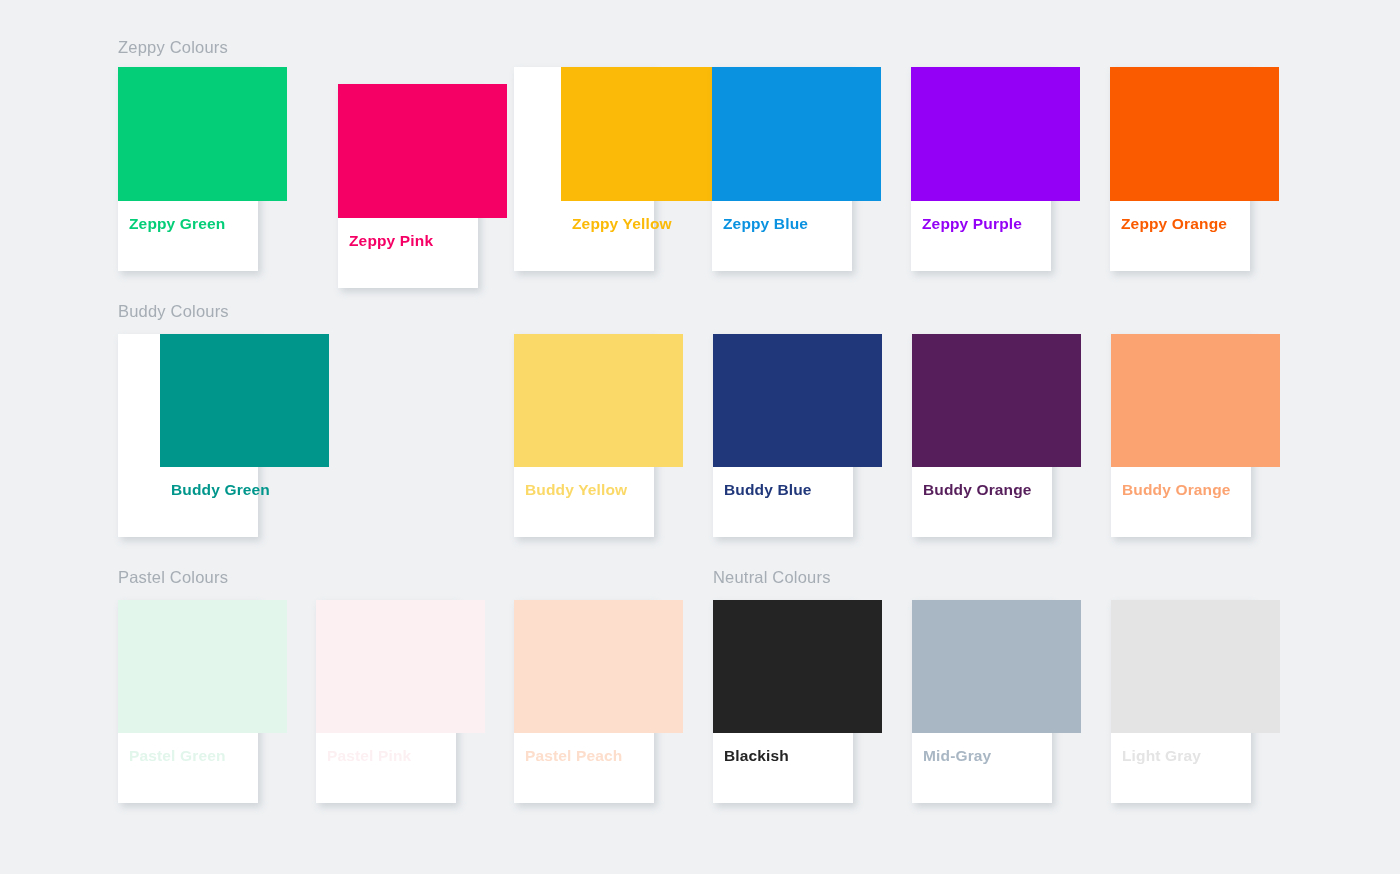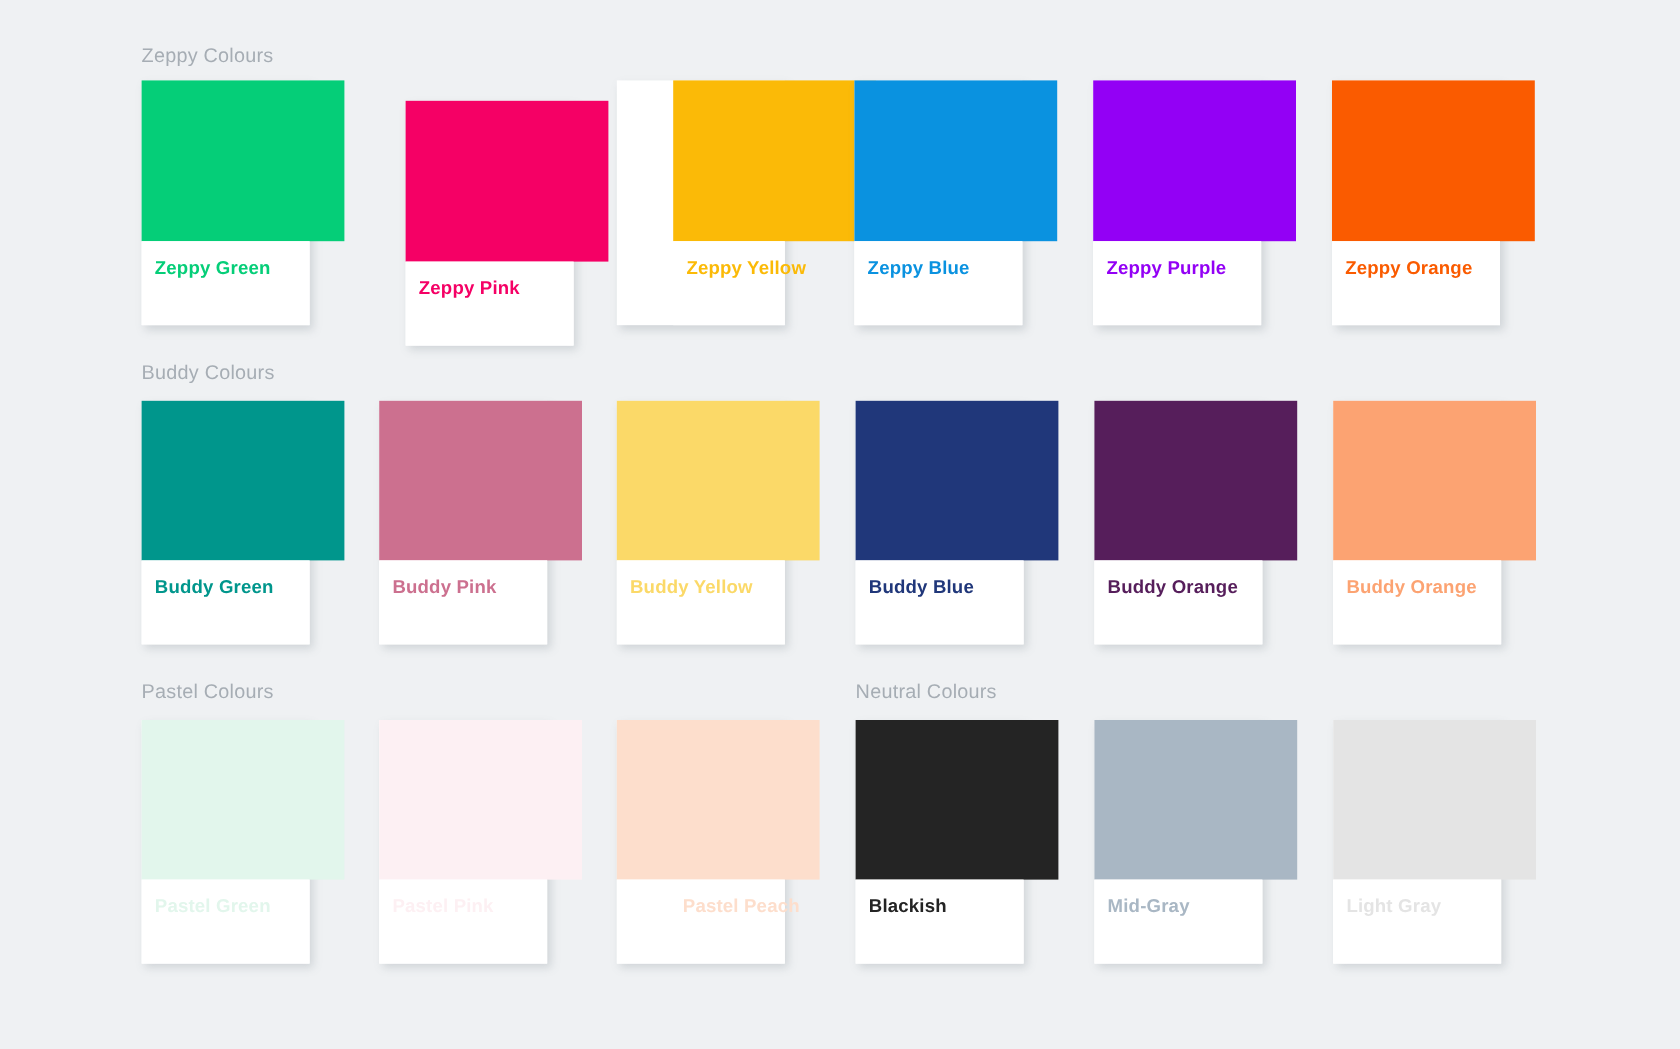--- a/index.html
+++ b/index.html
@@ -111,33 +111,27 @@
 
   <div class="card row-1" style="left:1110px; top:67px;">
     <span class="chip" style="background: rgb(250, 91, 0);"></span>
     <div class="caption-area">
       <span class="caption" style="color: rgb(250, 91, 0);">Zeppy Orange</span>
     </div>
   </div>
 
   <div class="section-title" style="left: 118px; top: 302px; color: rgb(166, 173, 180);">Buddy Colours</div>
 
-  <div class="card row-2" style="left:118px; top:334px;">
+  <div class="card row-2" style="left:118px; top:334px;padding-left:42px;">
     <span class="chip" style="background: rgb(0, 150, 140);"></span>
     <div class="caption-area">
       <span class="caption" style="color: rgb(0, 150, 140);">Buddy Green</span>
     </div>
   </div>
 
-  <div class="card row-2" style="left:316px; top:334px;">
-    <span class="chip" style="background: rgb(204, 112, 143);"></span>
-    <div class="caption-area">
-      <span class="caption" style="color: rgb(204, 112, 143);">Buddy Pink</span>
-    </div>
-  </div>
 
   <div class="card row-2" style="left:514px; top:334px;">
     <span class="chip" style="background: rgb(251, 217, 104);"></span>
     <div class="caption-area">
       <span class="caption" style="color: rgb(251, 217, 104);">Buddy Yellow</span>
     </div>
   </div>
 
   <div class="card row-2" style="left:713px; top:334px;">
     <span class="chip" style="background: rgb(32, 55, 122);"></span>
@@ -172,21 +166,21 @@
   <div class="card row-3" style="left:316px; top:600px;">
     <span class="chip" style="background: rgb(253, 240, 243);"></span>
     <div class="caption-area">
       <span class="caption" style="color: rgb(253, 240, 243);">Pastel Pink</span>
     </div>
   </div>
 
   <div class="card row-3" style="left:514px; top:600px;">
     <span class="chip" style="background: rgb(253, 222, 204);"></span>
     <div class="caption-area">
-      <span class="caption" style="color: rgb(253, 222, 204); margin-left: 44px;">Pastel Peach</span>
+      <span class="caption" style="color: rgb(253, 222, 204);">Pastel Peach</span>
     </div>
   </div>
 
   <div class="section-title" style="left: 713px; top: 568px; color: rgb(166, 173, 180);">Neutral Colours</div>
 
   <div class="card row-3" style="left:713px; top:600px;">
     <span class="chip" style="background: rgb(36, 36, 36);"></span>
     <div class="caption-area">
       <span class="caption" style="color: rgb(36, 36, 36);">Blackish</span>
     </div>

